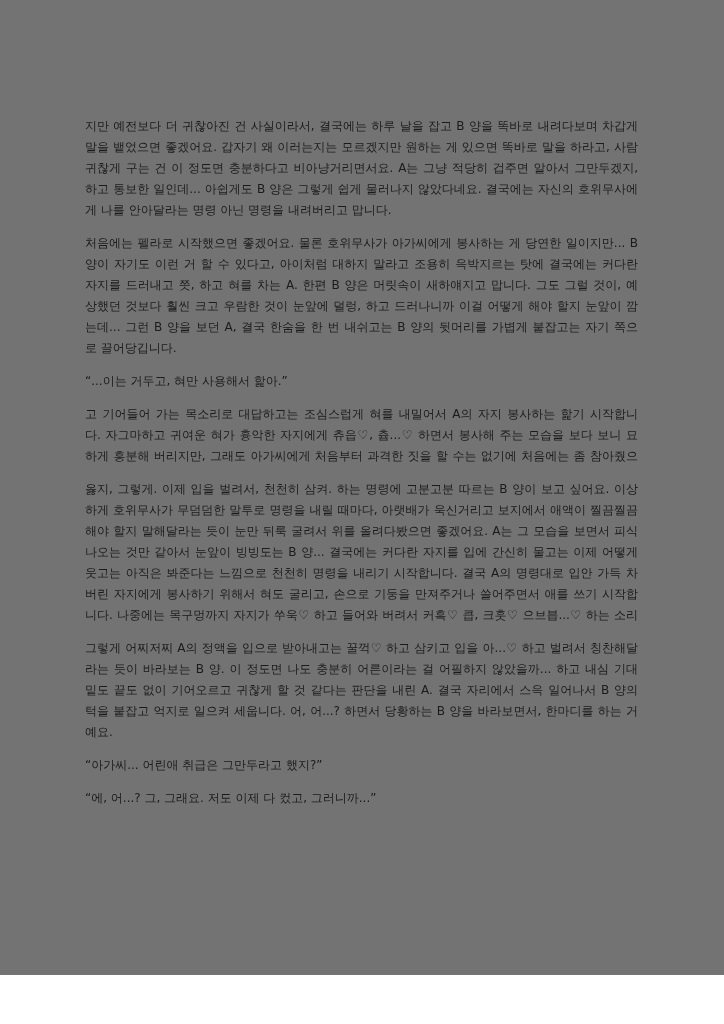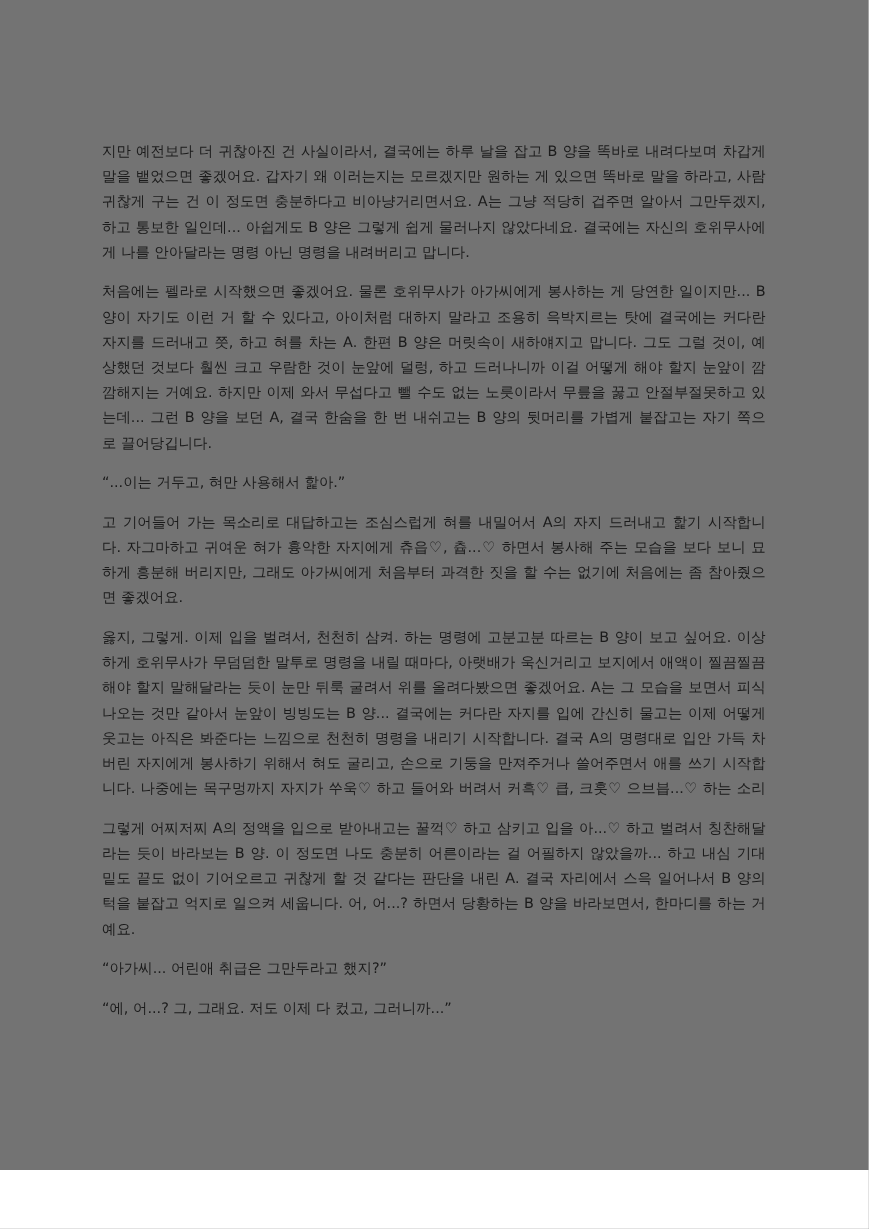--- a/index.html
+++ b/index.html
@@ -52,34 +52,32 @@
       <div class="line">귀찮게 구는 건 이 정도면 충분하다고 비아냥거리면서요. A는 그냥 적당히 겁주면 알아서 그만두겠지,</div>
       <div class="line">하고 통보한 일인데... 아쉽게도 B 양은 그렇게 쉽게 물러나지 않았다네요. 결국에는 자신의 호위무사에</div>
       <div class="line last">게 나를 안아달라는 명령 아닌 명령을 내려버리고 맙니다.</div>
     </div>
 
     <div class="para">
       <div class="line">처음에는 펠라로 시작했으면 좋겠어요. 물론 호위무사가 아가씨에게 봉사하는 게 당연한 일이지만... B</div>
       <div class="line">양이 자기도 이런 거 할 수 있다고, 아이처럼 대하지 말라고 조용히 윽박지르는 탓에 결국에는 커다란</div>
       <div class="line">자지를 드러내고 쯧, 하고 혀를 차는 A. 한편 B 양은 머릿속이 새하얘지고 맙니다. 그도 그럴 것이, 예</div>
       <div class="line">상했던 것보다 훨씬 크고 우람한 것이 눈앞에 덜렁, 하고 드러나니까 이걸 어떻게 해야 할지 눈앞이 깜</div>
-      <div class="line">깜해지는 거예요. 하지만 이제 와서 무섭다고 뺄 수도 없는 노릇이라서 무릎을 꿇고 안절부절못하고 있</div>
       <div class="line">는데... 그런 B 양을 보던 A, 결국 한숨을 한 번 내쉬고는 B 양의 뒷머리를 가볍게 붙잡고는 자기 쪽으</div>
       <div class="line last">로 끌어당깁니다.</div>
     </div>
 
     <div class="para">
       <div class="line last">“...이는 거두고, 혀만 사용해서 핥아.”</div>
     </div>
 
     <div class="para">
-      <div class="line">고 기어들어 가는 목소리로 대답하고는 조심스럽게 혀를 내밀어서 A의 자지 드러내고 핥기 시작합니</div>
+      <div class="line">고 기어들어 가는 목소리로 대답하고는 조심스럽게 혀를 내밀어서 A의 자지 봉사하는 핥기 시작합니</div>
       <div class="line">다. 자그마하고 귀여운 혀가 흉악한 자지에게 츄읍♡, 츕...♡ 하면서 봉사해 주는 모습을 보다 보니 묘</div>
       <div class="line">하게 흥분해 버리지만, 그래도 아가씨에게 처음부터 과격한 짓을 할 수는 없기에 처음에는 좀 참아줬으</div>
-      <div class="line last">면 좋겠어요.</div>
     </div>
 
     <div class="para">
       <div class="line">옳지, 그렇게. 이제 입을 벌려서, 천천히 삼켜. 하는 명령에 고분고분 따르는 B 양이 보고 싶어요. 이상</div>
       <div class="line">하게 호위무사가 무덤덤한 말투로 명령을 내릴 때마다, 아랫배가 욱신거리고 보지에서 애액이 찔끔찔끔</div>
       <div class="line">해야 할지 말해달라는 듯이 눈만 뒤룩 굴려서 위를 올려다봤으면 좋겠어요. A는 그 모습을 보면서 피식</div>
       <div class="line">나오는 것만 같아서 눈앞이 빙빙도는 B 양... 결국에는 커다란 자지를 입에 간신히 물고는 이제 어떻게</div>
       <div class="line">웃고는 아직은 봐준다는 느낌으로 천천히 명령을 내리기 시작합니다. 결국 A의 명령대로 입안 가득 차</div>
       <div class="line">버린 자지에게 봉사하기 위해서 혀도 굴리고, 손으로 기둥을 만져주거나 쓸어주면서 애를 쓰기 시작합</div>
       <div class="line">니다. 나중에는 목구멍까지 자지가 쑤욱♡ 하고 들어와 버려서 커흑♡ 큽, 크훗♡ 으브븝...♡ 하는 소리</div>

